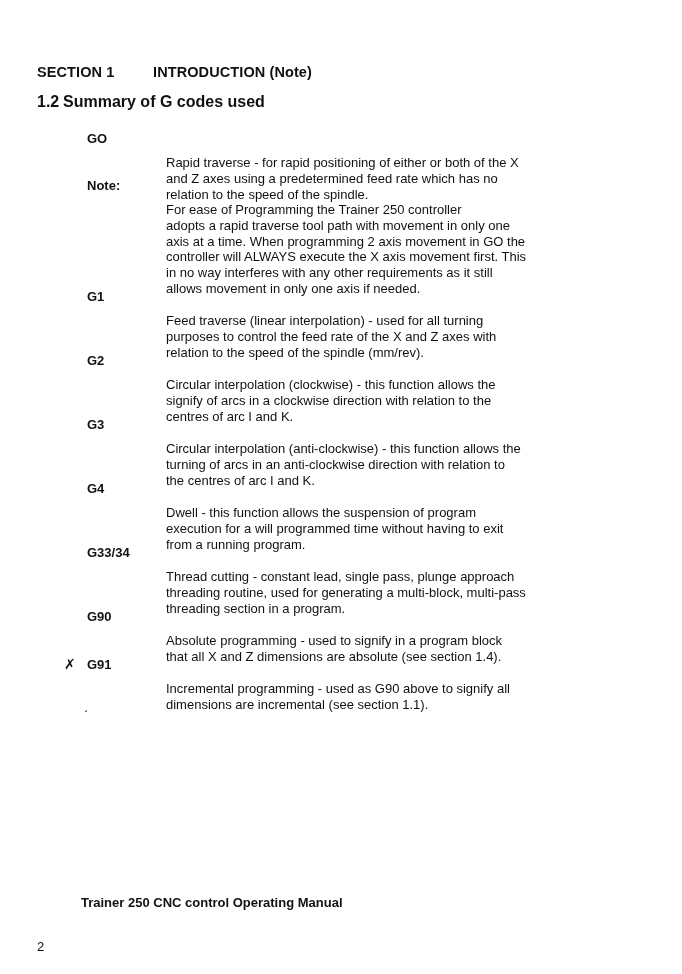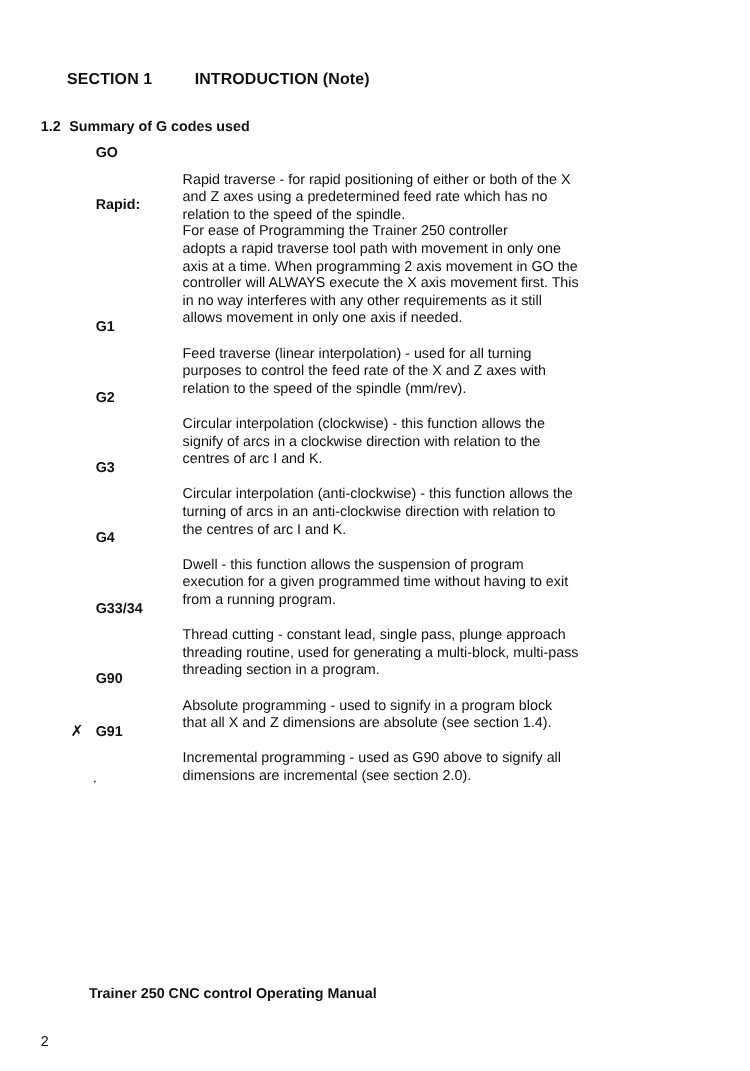--- a/index.html
+++ b/index.html
@@ -20,27 +20,26 @@
       left: 37px;
       top: 64px;
       font-size: 14.5px;
       font-weight: bold;
       letter-spacing: 0.1px;
       white-space: nowrap;
     }
     .section-header .sec-num {
       display: inline-block;
       width: 116px;
-      margin-left: 24px;
     }
     .subsection {
       position: absolute;
       left: 37px;
-      top: 107px;
-      font-size: 13px;
+      top: 93px;
+      font-size: 16px;
       font-weight: bold;
       white-space: nowrap;
     }
     .subsection .sub-num {
       display: inline-block;
       width: 26px;
     }
     .entry {
       position: absolute;
       left: 0;
@@ -102,21 +101,21 @@
   </div>
 
   <div class="entry" style="top:131px;">
     <span class="code">GO</span>
     <div class="desc">Rapid traverse - for rapid positioning of either or both of the X
 and Z axes using a predetermined feed rate which has no
 relation to the speed of the spindle.</div>
   </div>
 
   <div class="entry" style="top:178px;">
-    <span class="code">Rapid:</span>
+    <span class="code">Note:</span>
     <div class="desc">For ease of Programming the Trainer 250 controller
 adopts a rapid traverse tool path with movement in only one
 axis at a time. When programming 2 axis movement in GO the
 controller will ALWAYS execute the X axis movement first. This
 in no way interferes with any other requirements as it still
 allows movement in only one axis if needed.</div>
   </div>
 
   <div class="entry" style="top:289px;">
     <span class="code">G1</span>
@@ -135,42 +134,42 @@
   <div class="entry" style="top:417px;">
     <span class="code">G3</span>
     <div class="desc">Circular interpolation (anti-clockwise) - this function allows the
 turning of arcs in an anti-clockwise direction with relation to
 the centres of arc I and K.</div>
   </div>
 
   <div class="entry" style="top:481px;">
     <span class="code">G4</span>
     <div class="desc">Dwell - this function allows the suspension of program
-execution for a given programmed time without having to exit
+execution for a will programmed time without having to exit
 from a running program.</div>
   </div>
 
   <div class="entry" style="top:545px;">
     <span class="code">G33/34</span>
     <div class="desc">Thread cutting - constant lead, single pass, plunge approach
 threading routine, used for generating a multi-block, multi-pass
 threading section in a program.</div>
   </div>
 
   <div class="entry" style="top:609px;">
     <span class="code">G90</span>
     <div class="desc">Absolute programming - used to signify in a program block
 that all X and Z dimensions are absolute (see section 1.4).</div>
   </div>
 
   <div class="entry" style="top:657px;">
     <span class="mark" style="left:64px; top:-1px;">✗</span>
     <span class="code">G91</span>
     <div class="desc">Incremental programming - used as G90 above to signify all
-dimensions are incremental (see section 2.0).</div>
+dimensions are incremental (see section 1.1).</div>
   </div>
 
   <span class="mark" style="left:84px; top:700px; font-size:11px;">ˏ</span>
 
   <div class="footer-title">Trainer 250 CNC control Operating Manual</div>
   <div class="page-num">2</div>
 
 </div>
 
 </body></html>

